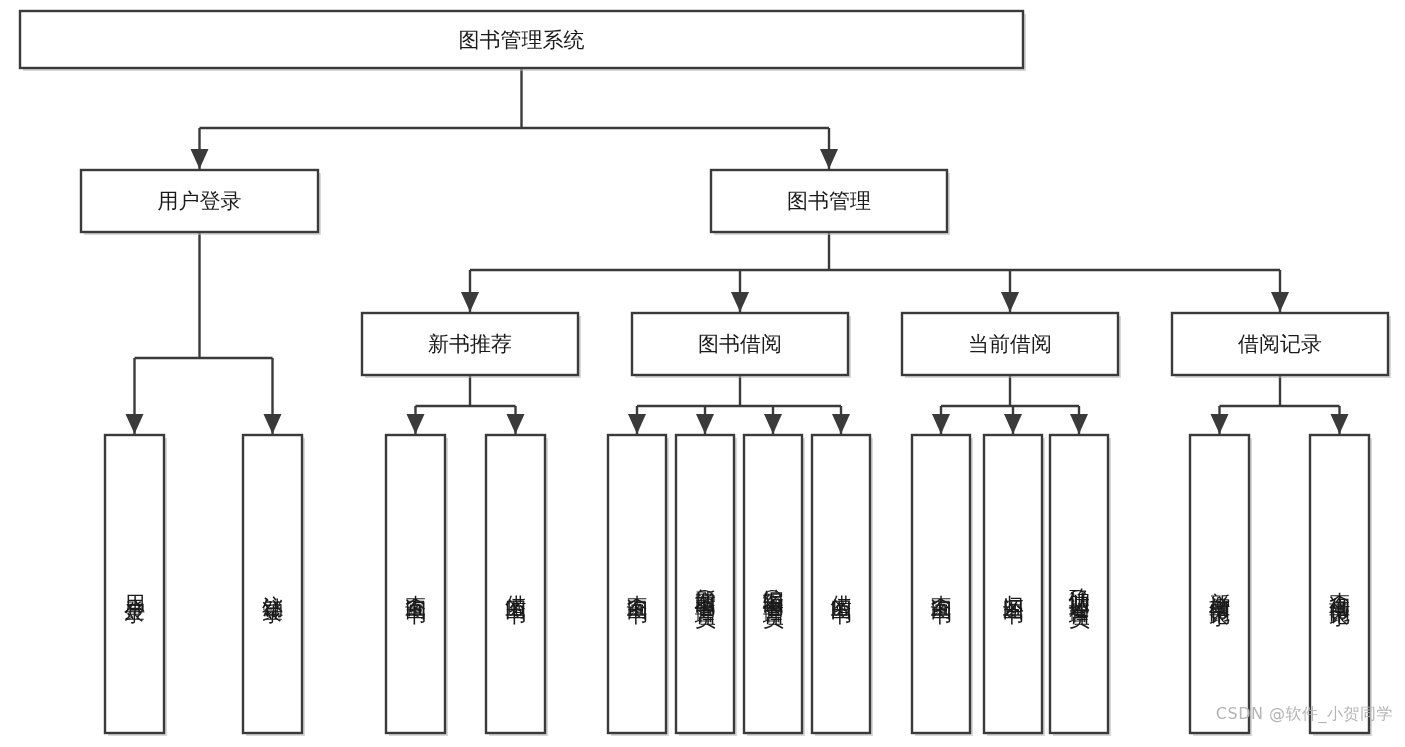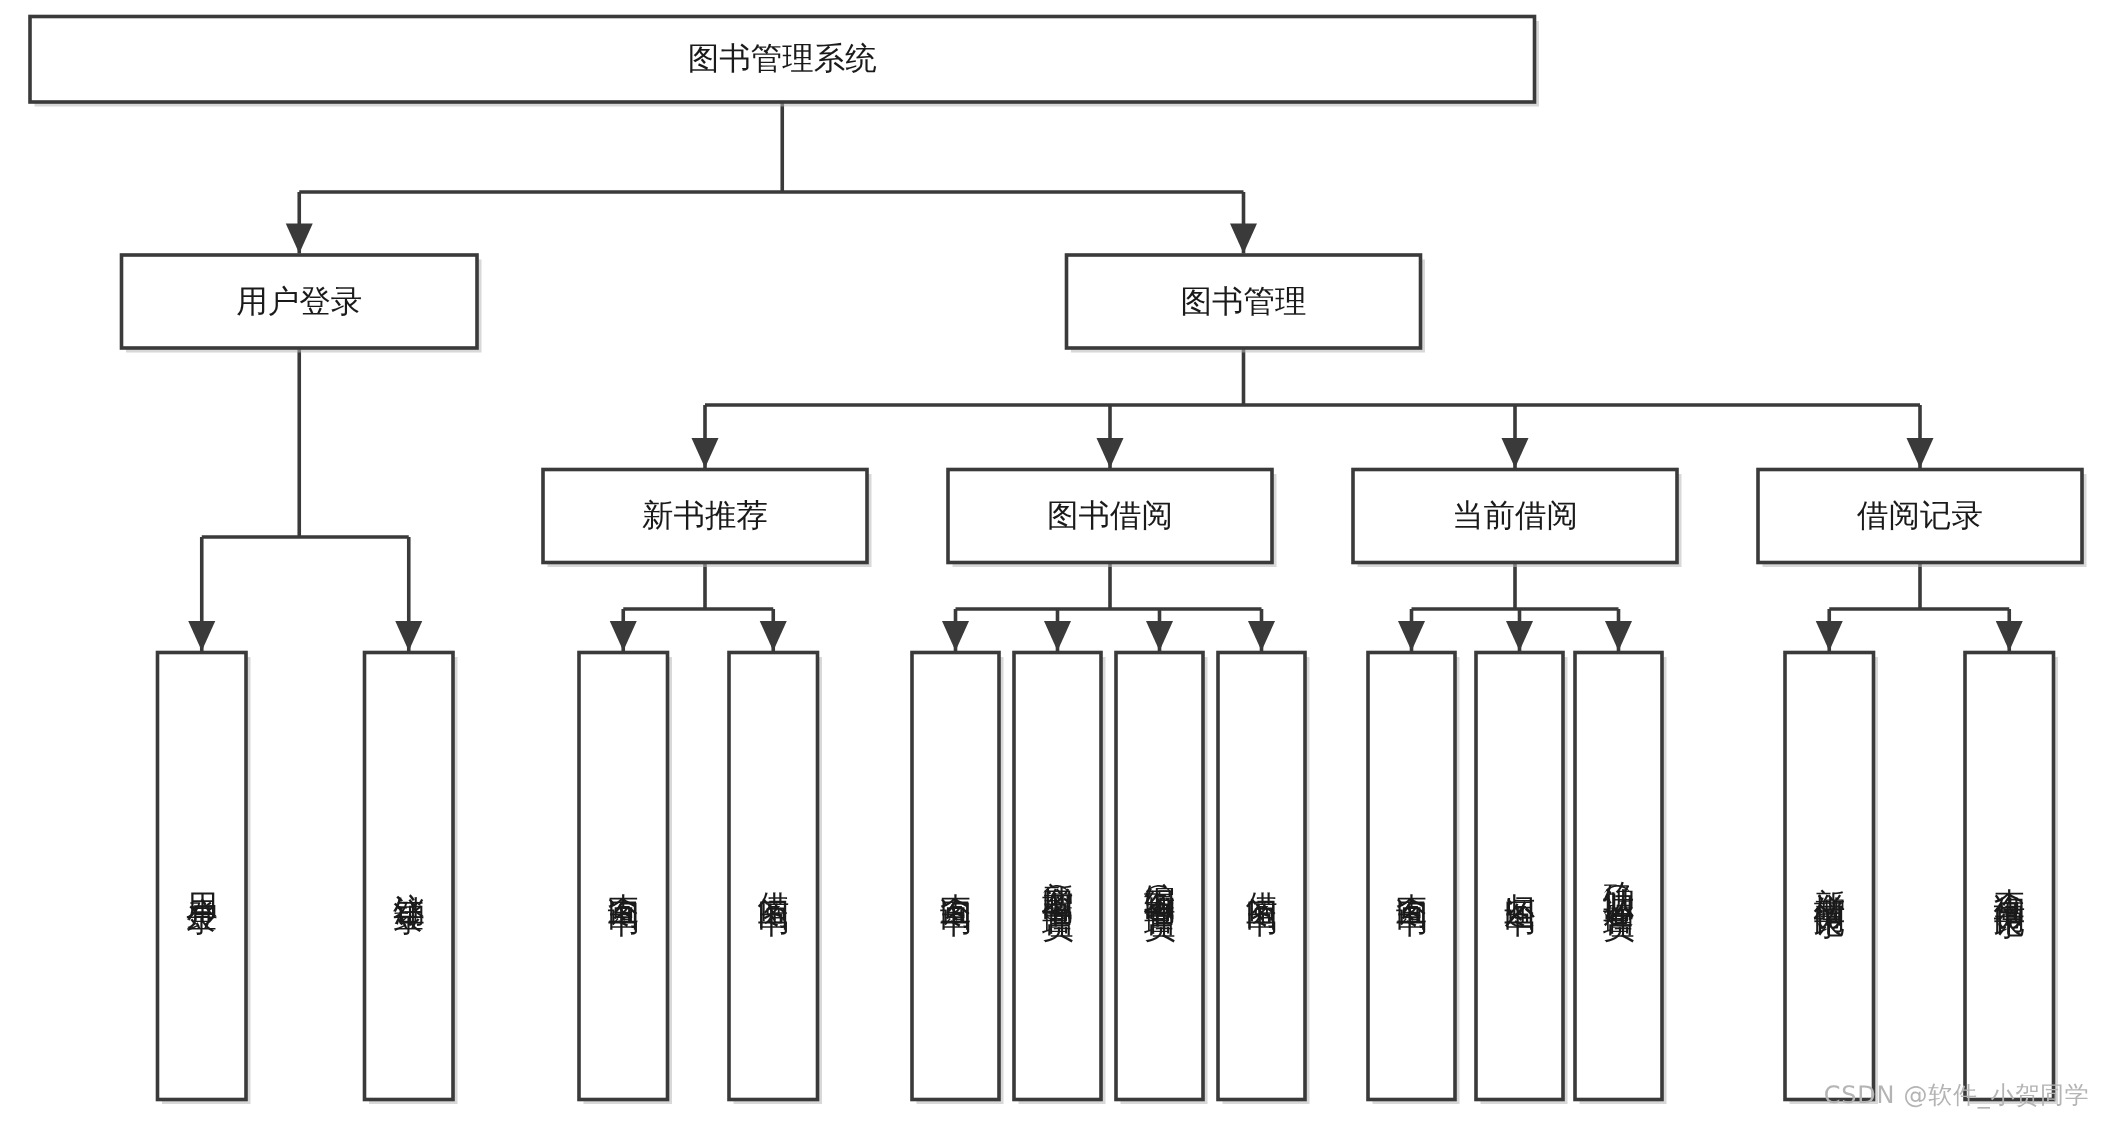--- a/index.html
+++ b/index.html
@@ -68,21 +68,21 @@
     font-size: 21px;
     line-height: 1.35;
     letter-spacing: 3px;
     color: #1a1a1a;
     white-space: nowrap;
     text-align: center;
   }
   .watermark {
     position: absolute;
     right: 12px;
-    bottom: 6px;
+    bottom: 22px;
     font-family: "DejaVu Sans", "Liberation Sans", sans-serif;
     font-size: 16px;
     color: #b4b4b4;
     white-space: nowrap;
     letter-spacing: 0.5px;
   }
 </style>
 </head>
 <body>
 

